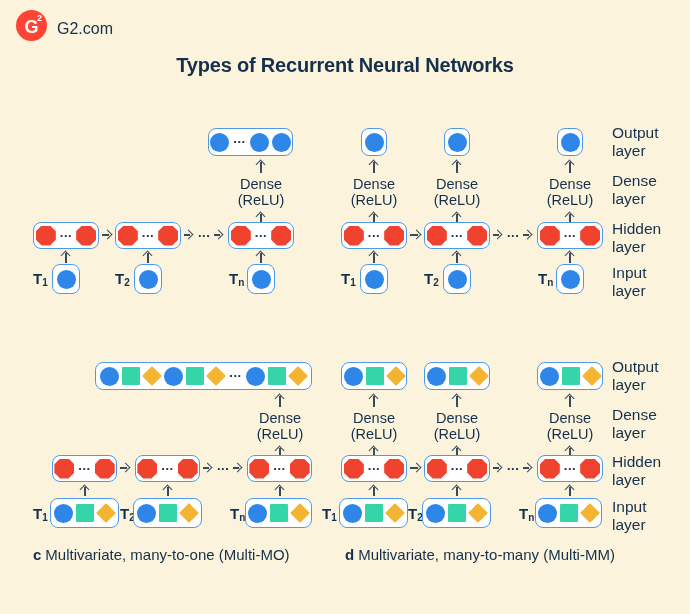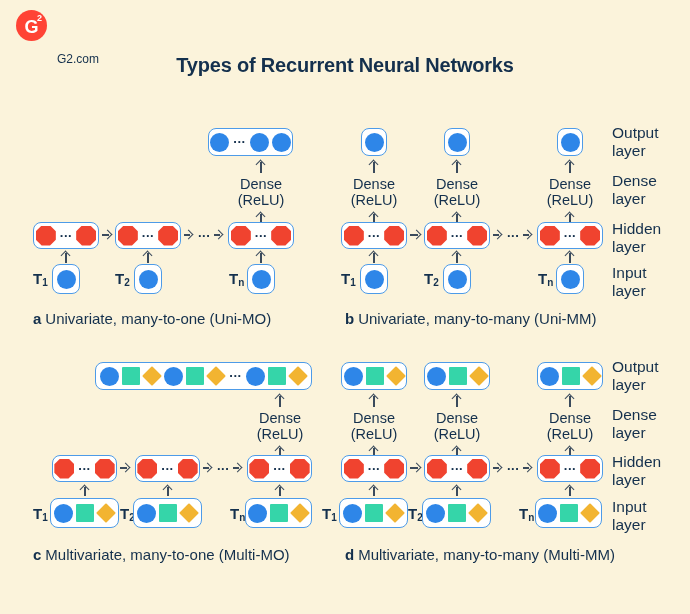--- a/index.html
+++ b/index.html
@@ -7,21 +7,21 @@
     --node-teal:#35D5A9; --node-yellow:#F2B431; --box-border:#4D9BE8;
     --arrow:#3A4A5C; --logo-red:#FF4335;
   }
   html,body{margin:0;padding:0;}
   .canvas{position:relative;width:690px;height:614px;background:var(--background);
     overflow:hidden;font-family:"Liberation Sans",sans-serif;color:var(--navy);}
   .logo{position:absolute;width:31px;height:31px;border-radius:50%;background:var(--logo-red);
     color:#fff;display:flex;align-items:center;justify-content:center;font-weight:700;}
   .logo-g{font-size:18px;line-height:1;margin-top:2px;}
   .logo-2{position:absolute;top:4px;right:5px;font-size:9px;line-height:1;font-weight:700;}
-  .brand{position:absolute;font-size:12px;color:var(--navy);margin-top:32px;}
+  .brand{position:absolute;font-size:16px;color:var(--navy);}
   .title{position:absolute;left:0;right:0;text-align:center;font-size:20px;font-weight:800;
     letter-spacing:-0.2px;color:var(--navy);}
   .box{position:absolute;box-sizing:border-box;background:#fff;border:1.6px solid var(--box-border);
     border-radius:8px;display:flex;align-items:center;justify-content:center;gap:3px;}
   .circle{width:19px;height:19px;border-radius:50%;background:var(--node-blue);flex:none;}
   .octagon{width:20px;height:20px;background:var(--node-red);flex:none;
     clip-path:polygon(29% 0%,71% 0%,100% 29%,100% 71%,71% 100%,29% 100%,0% 71%,0% 29%);}
   .square{width:18px;height:18px;background:var(--node-teal);flex:none;border-radius:1px;}
   .diamond{width:14px;height:14px;background:var(--node-yellow);flex:none;
     transform:rotate(45deg);margin:0 2px;border-radius:1px;}
@@ -169,26 +169,20 @@
   <span class="tl" style="left:538px;top:270px"><span>T</span><sub>n</sub></span>
   <div class="box" style="left:556px;top:264px;width:28px;height:30px">
     <span class="circle"></span>
   </div>
 
   <div class="layerlab" style="left:612px;top:124px">Output layer</div>
   <div class="layerlab" style="left:612px;top:172px">Dense layer</div>
   <div class="layerlab" style="left:612px;top:220px">Hidden layer</div>
   <div class="layerlab" style="left:612px;top:264px">Input layer</div>
 
-  <div class="caption" style="left:33px;top:310px">
-    <b>a</b><span>Univariate, many-to-one (Uni-MO)</span>
-  </div>
-  <div class="caption" style="left:345px;top:310px">
-    <b>b</b><span>Univariate, many-to-many (Uni-MM)</span>
-  </div>
 
   <div class="box" style="left:95px;top:362px;width:217px;height:28px">
     <span class="circle"></span>
     <span class="square"></span>
     <span class="diamond"></span>
     <span class="circle"></span>
     <span class="square"></span>
     <span class="diamond"></span>
     <span class="ndots">...</span>
     <span class="circle"></span>

